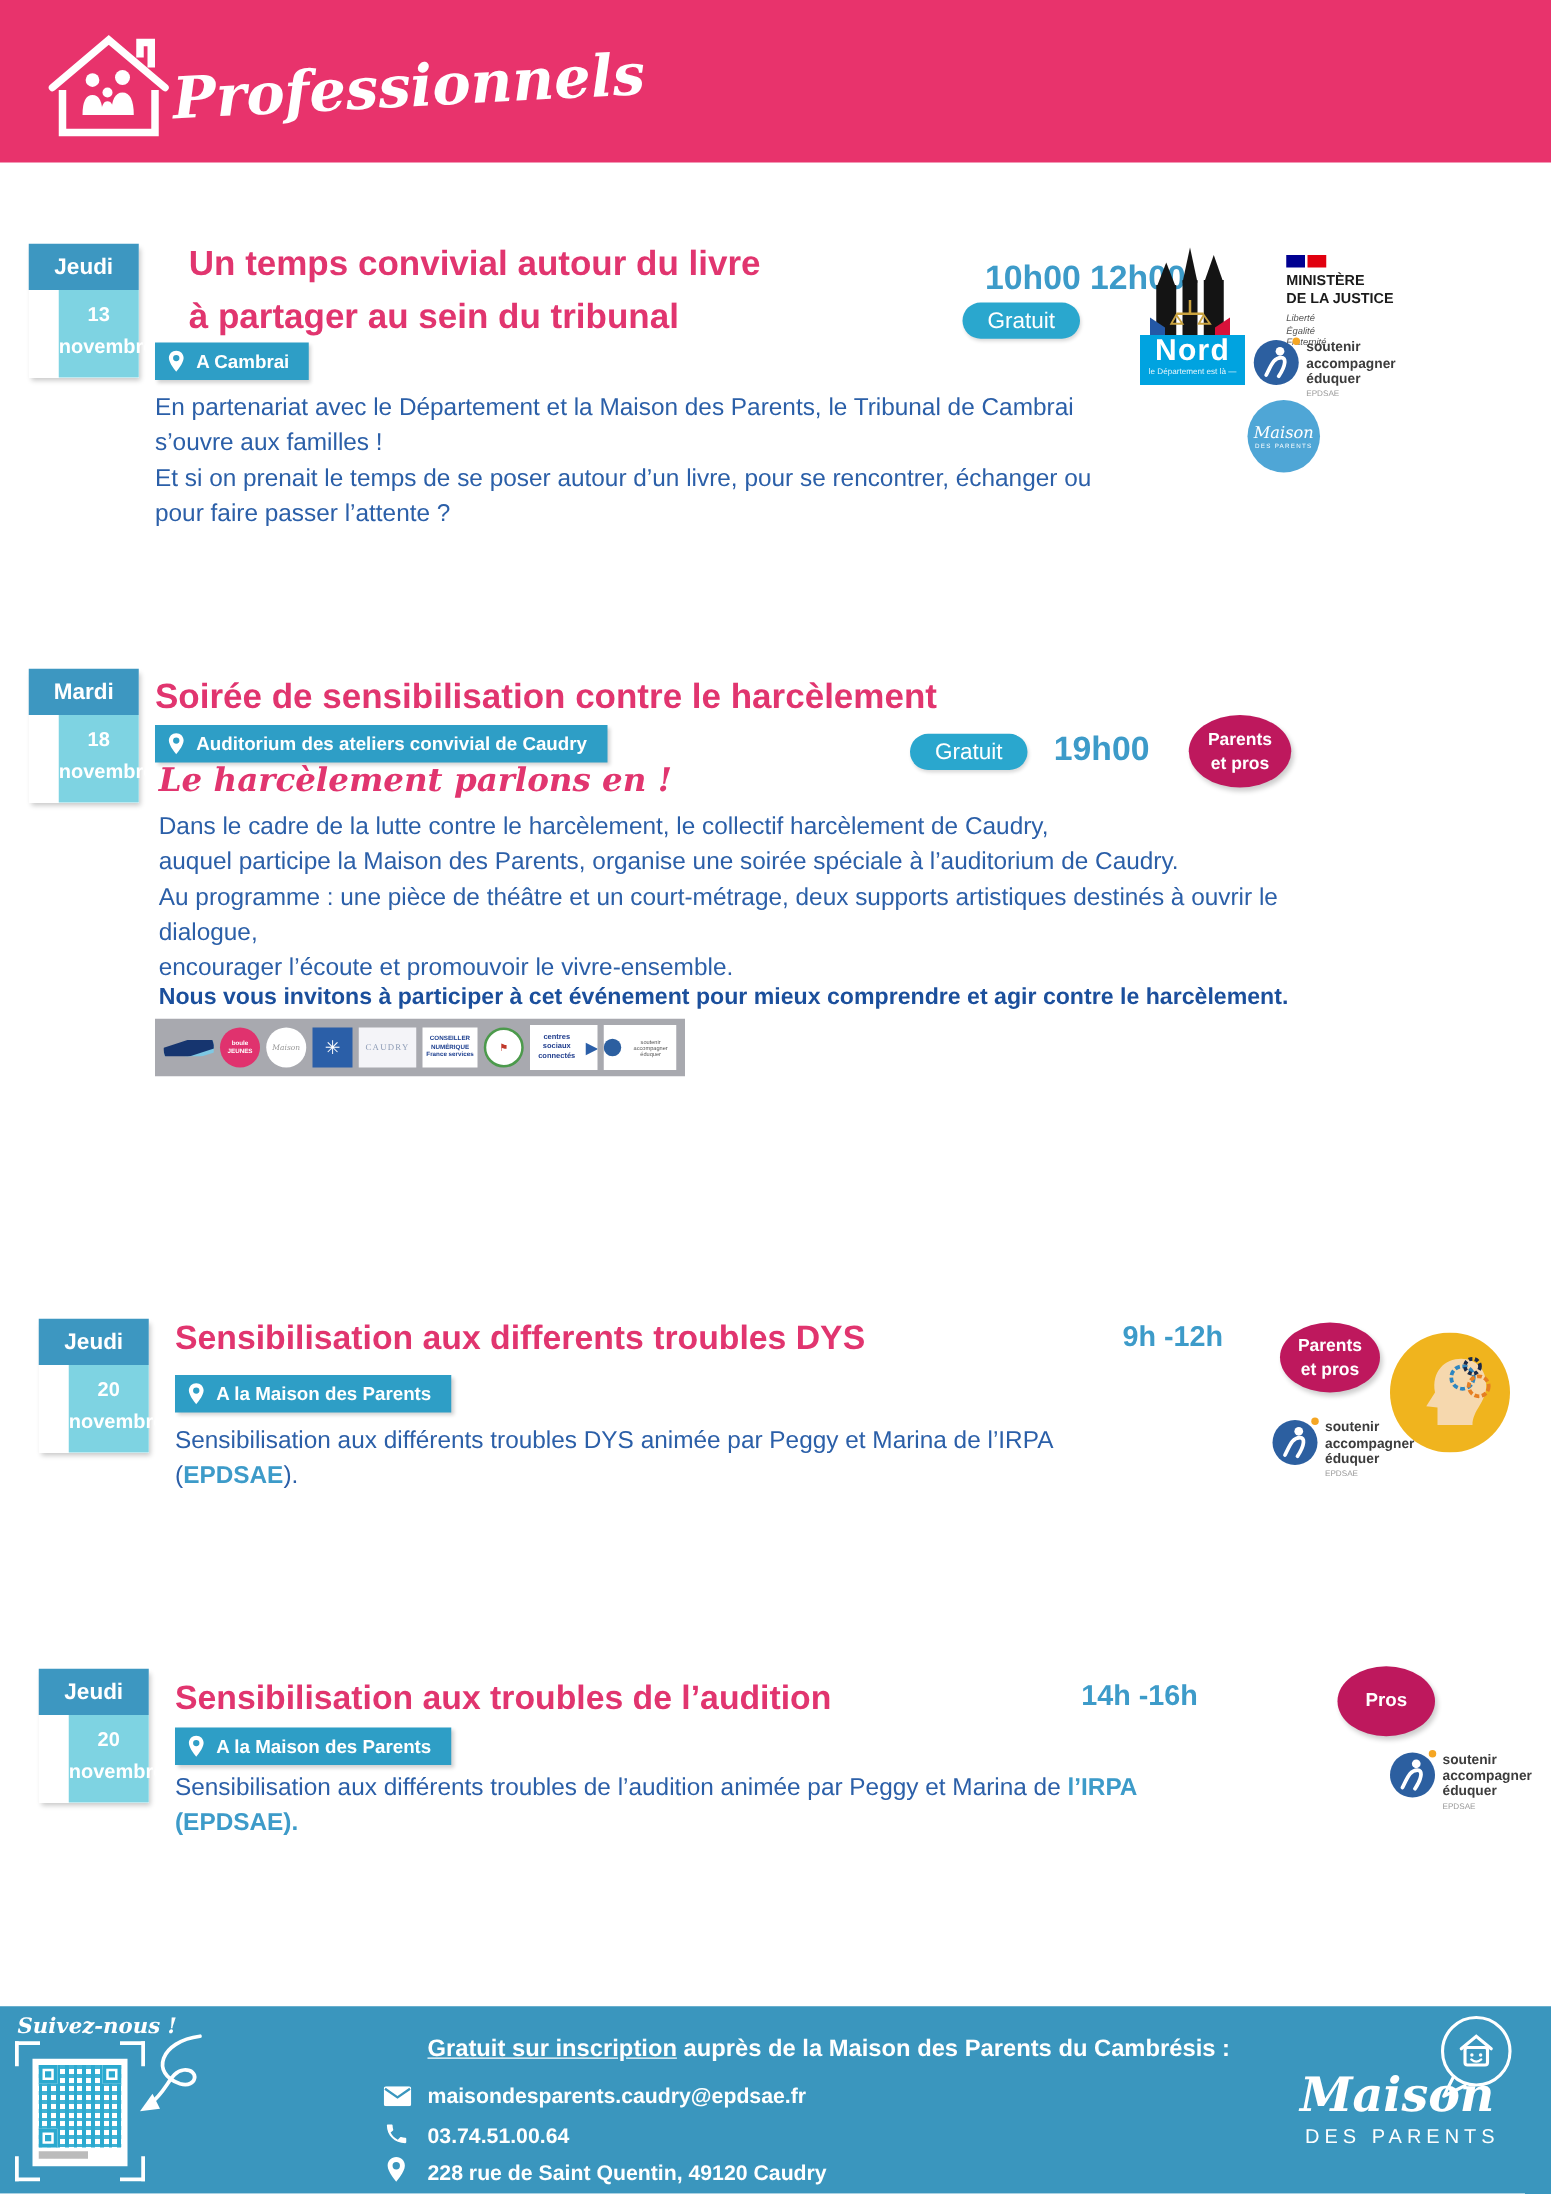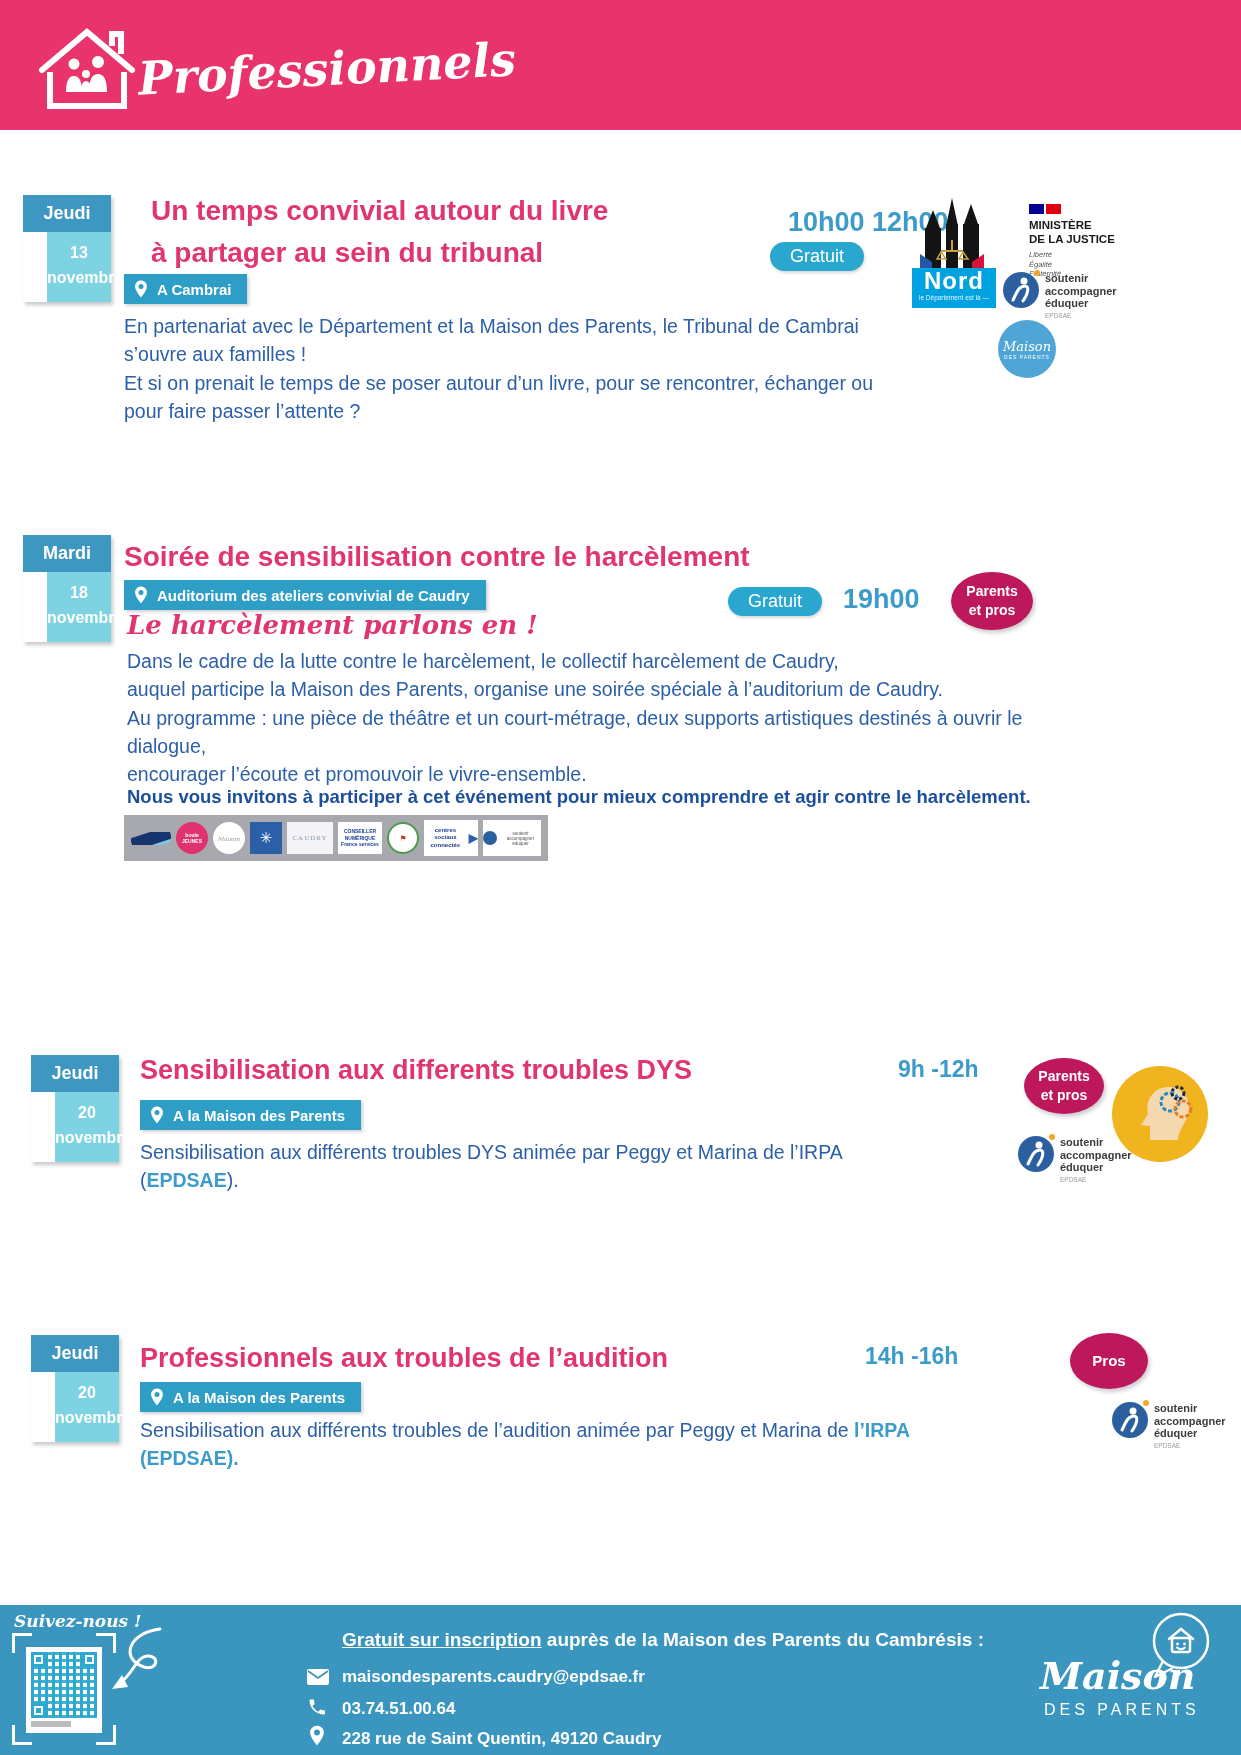--- a/index.html
+++ b/index.html
@@ -276,21 +276,21 @@
 éduquer</div>
       <div class="sub">EPDSAE</div>
     </div>
   </div>
 
   <div class="abs datebadge" style="left:31px; top:1335px;">
     <div class="day">Jeudi</div>
     <div class="date">20
 novembre</div>
   </div>
-  <div class="abs title sm" style="left:140px; top:1338px; width:700px;">Professionnels aux troubles de l’audition</div>
+  <div class="abs title sm" style="left:140px; top:1338px; width:700px;">Sensibilisation aux troubles de l’audition</div>
   <div class="abs time sm" style="left:865px; top:1343px;">14h -16h</div>
   <div class="abs aud" style="left:1070px; top:1333px; width:78px; height:56px; font-size:15px;">Pros</div>
   <div class="abs loc" style="left:140px; top:1382px;">
     <svg width="14" height="18" viewBox="0 0 24 32">
       <path d="M12 1C6 1 1.5 5.5 1.5 11.5 C1.5 19 12 31 12 31 S22.5 19 22.5 11.5 C22.5 5.5 18 1 12 1z M12 16 a4.5 4.5 0 1 1 0-9 a4.5 4.5 0 0 1 0 9z" fill="#fff"></path>
     </svg>
     <span>A la Maison des Parents</span>
   </div>
   <div class="abs body-text" style="left:140px; top:1416px; width:870px;"><span>Sensibilisation aux différents troubles de l’audition animée par Peggy et Marina de </span><span class="hl">l’IRPA
 (EPDSAE).</span><span></span></div>

